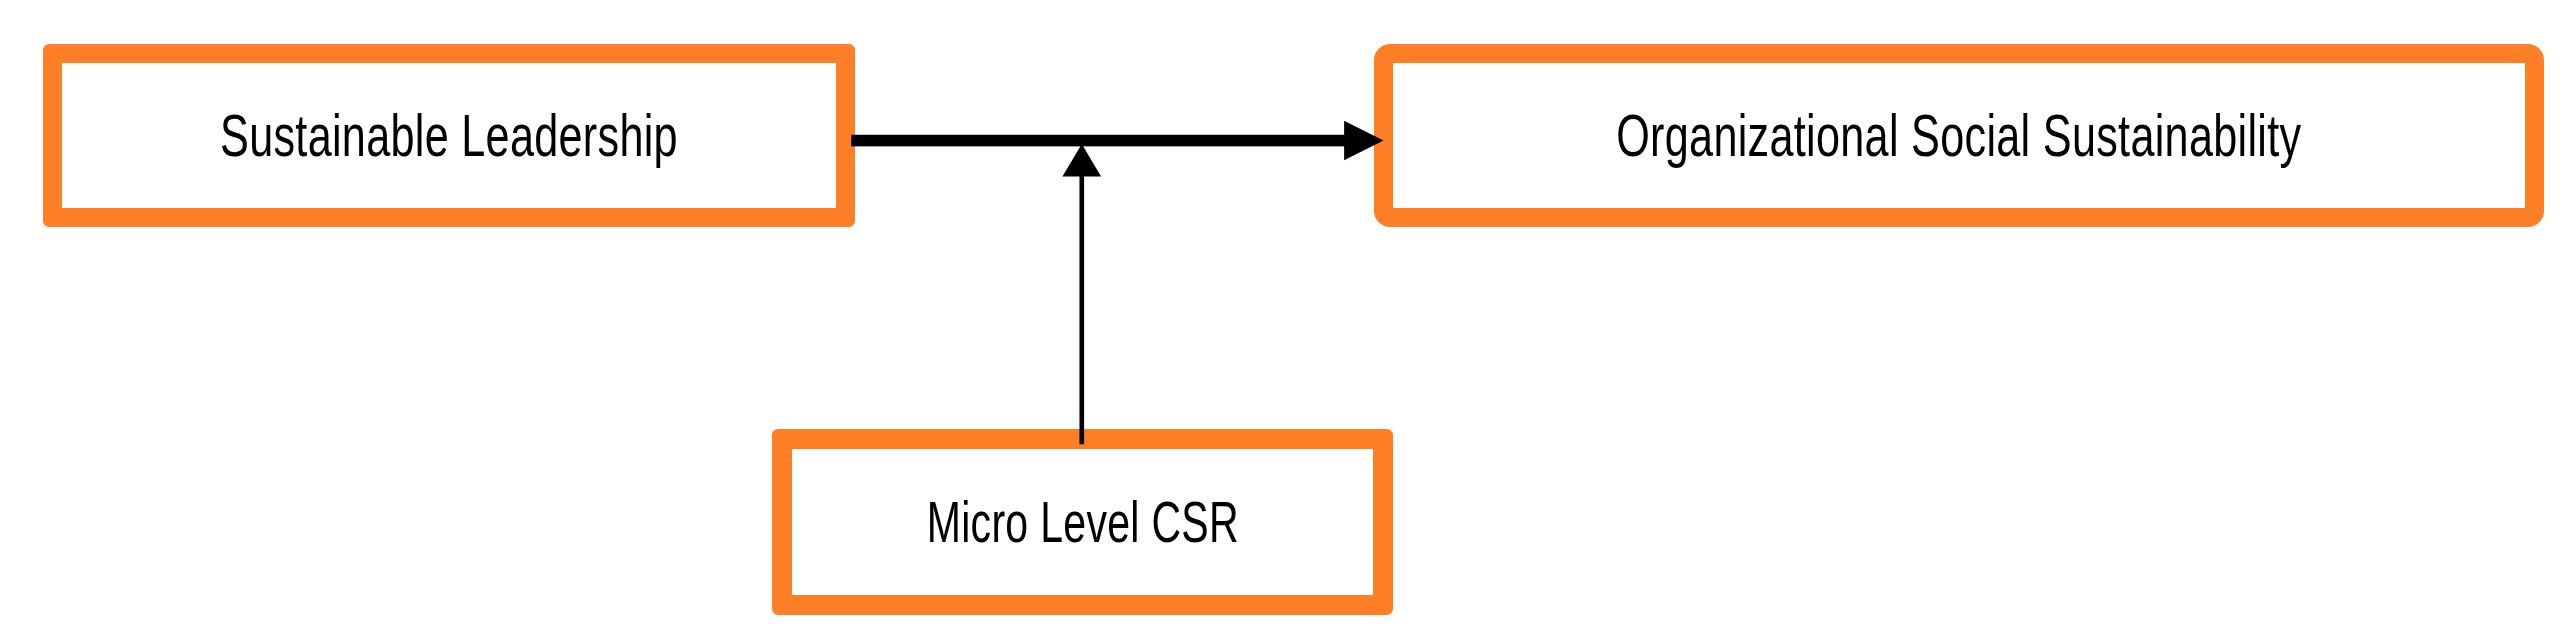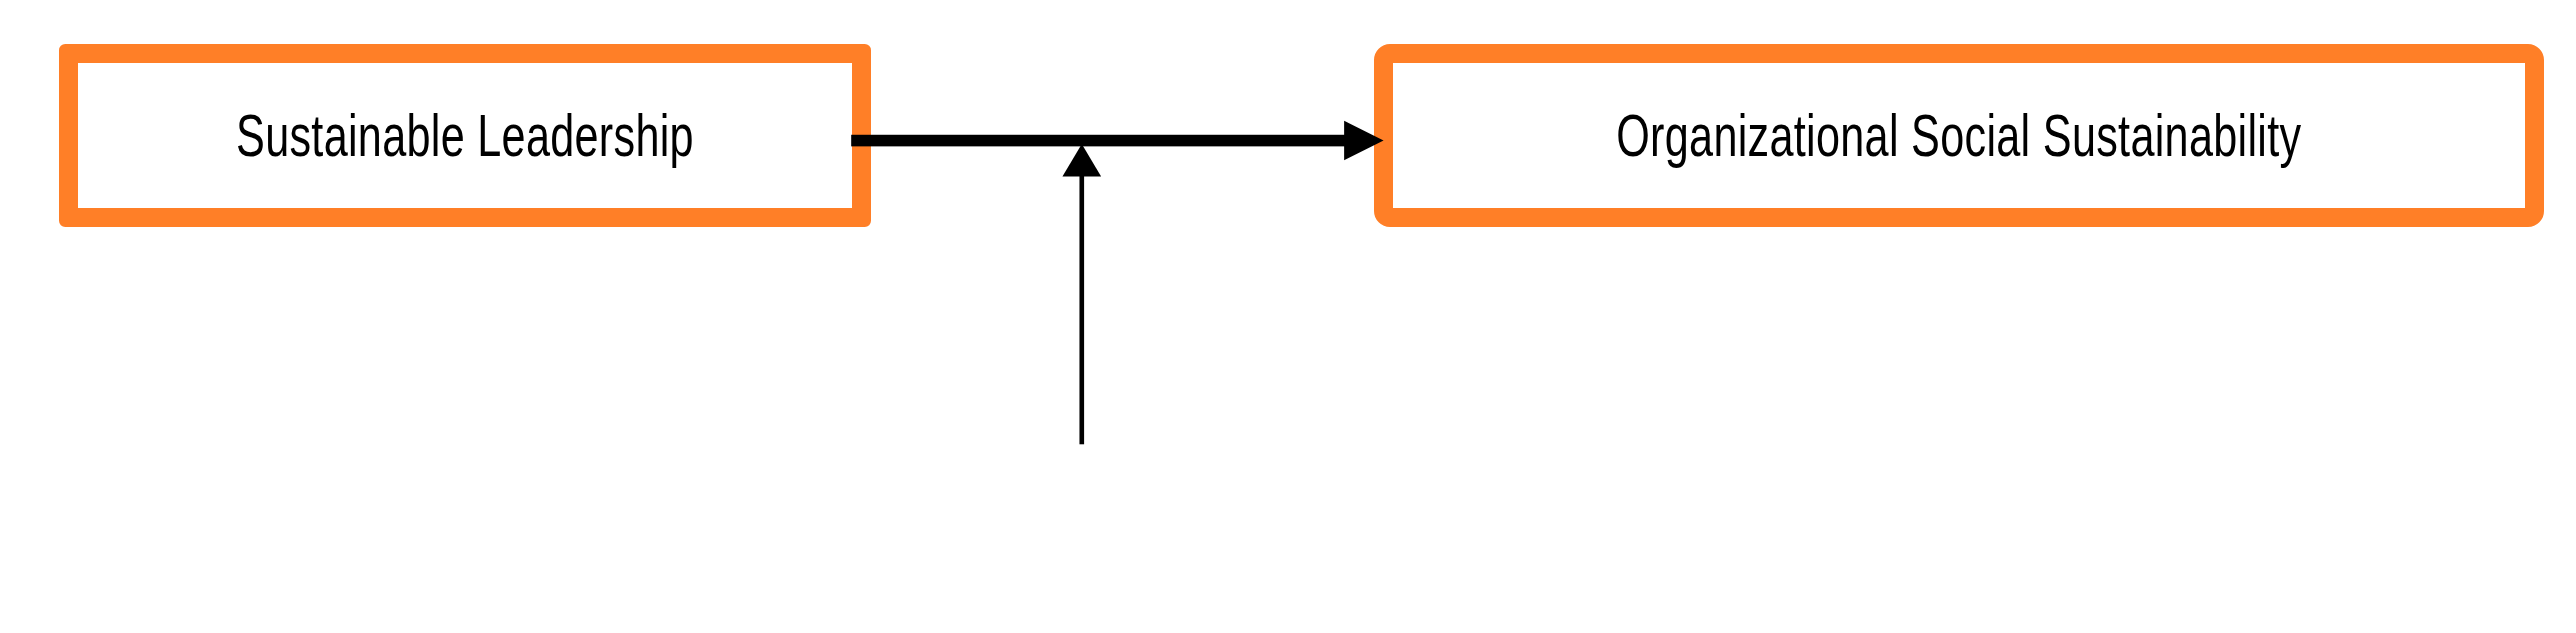--- a/index.html
+++ b/index.html
@@ -39,21 +39,20 @@
     line-height: 1;
     font-weight: 400;
     letter-spacing: 0.4px;
   }
   
   #node-sustainable-leadership {
     left: 43px;  top: 44px;
     width: 812px; height: 183px;
     border-width: 19.3px;
     border-radius: 6.2px;
-    margin-left: 16px;
   }
   #node-sustainable-leadership .node-label { font-size: 60px; }
 
   #node-organizational-social-sustainability {
     left: 1374px; top: 44px;
     width: 1170px; height: 183px;
     border-width: 19.3px;
     border-radius: 16px;
   }
   #node-organizational-social-sustainability .node-label { font-size: 60px; }
@@ -85,20 +84,23 @@
 <div id="canvas">
 
   <div class="node" id="node-sustainable-leadership">
     <span class="node-label">Sustainable Leadership</span>
   </div>
 
   <div class="node" id="node-organizational-social-sustainability">
     <span class="node-label">Organizational Social Sustainability</span>
   </div>
 
+  <div class="node" id="node-micro-level-csr">
+    <span class="node-label">Micro Level CSR</span>
+  </div>
 
   <svg id="connectors" viewBox="0 0 3329 819" width="2576" height="634" xmlns="http://www.w3.org/2000/svg">
 
     <g class="hit">
       <rect x="1100" y="174" width="639" height="15" fill="#000000"></rect>
       <polygon points="1737,156 1737,207 1788,181.5" fill="#000000"></polygon>
     </g>
 
     <g class="hit">
       <rect x="1395" y="210" width="6" height="364" fill="#000000"></rect>

